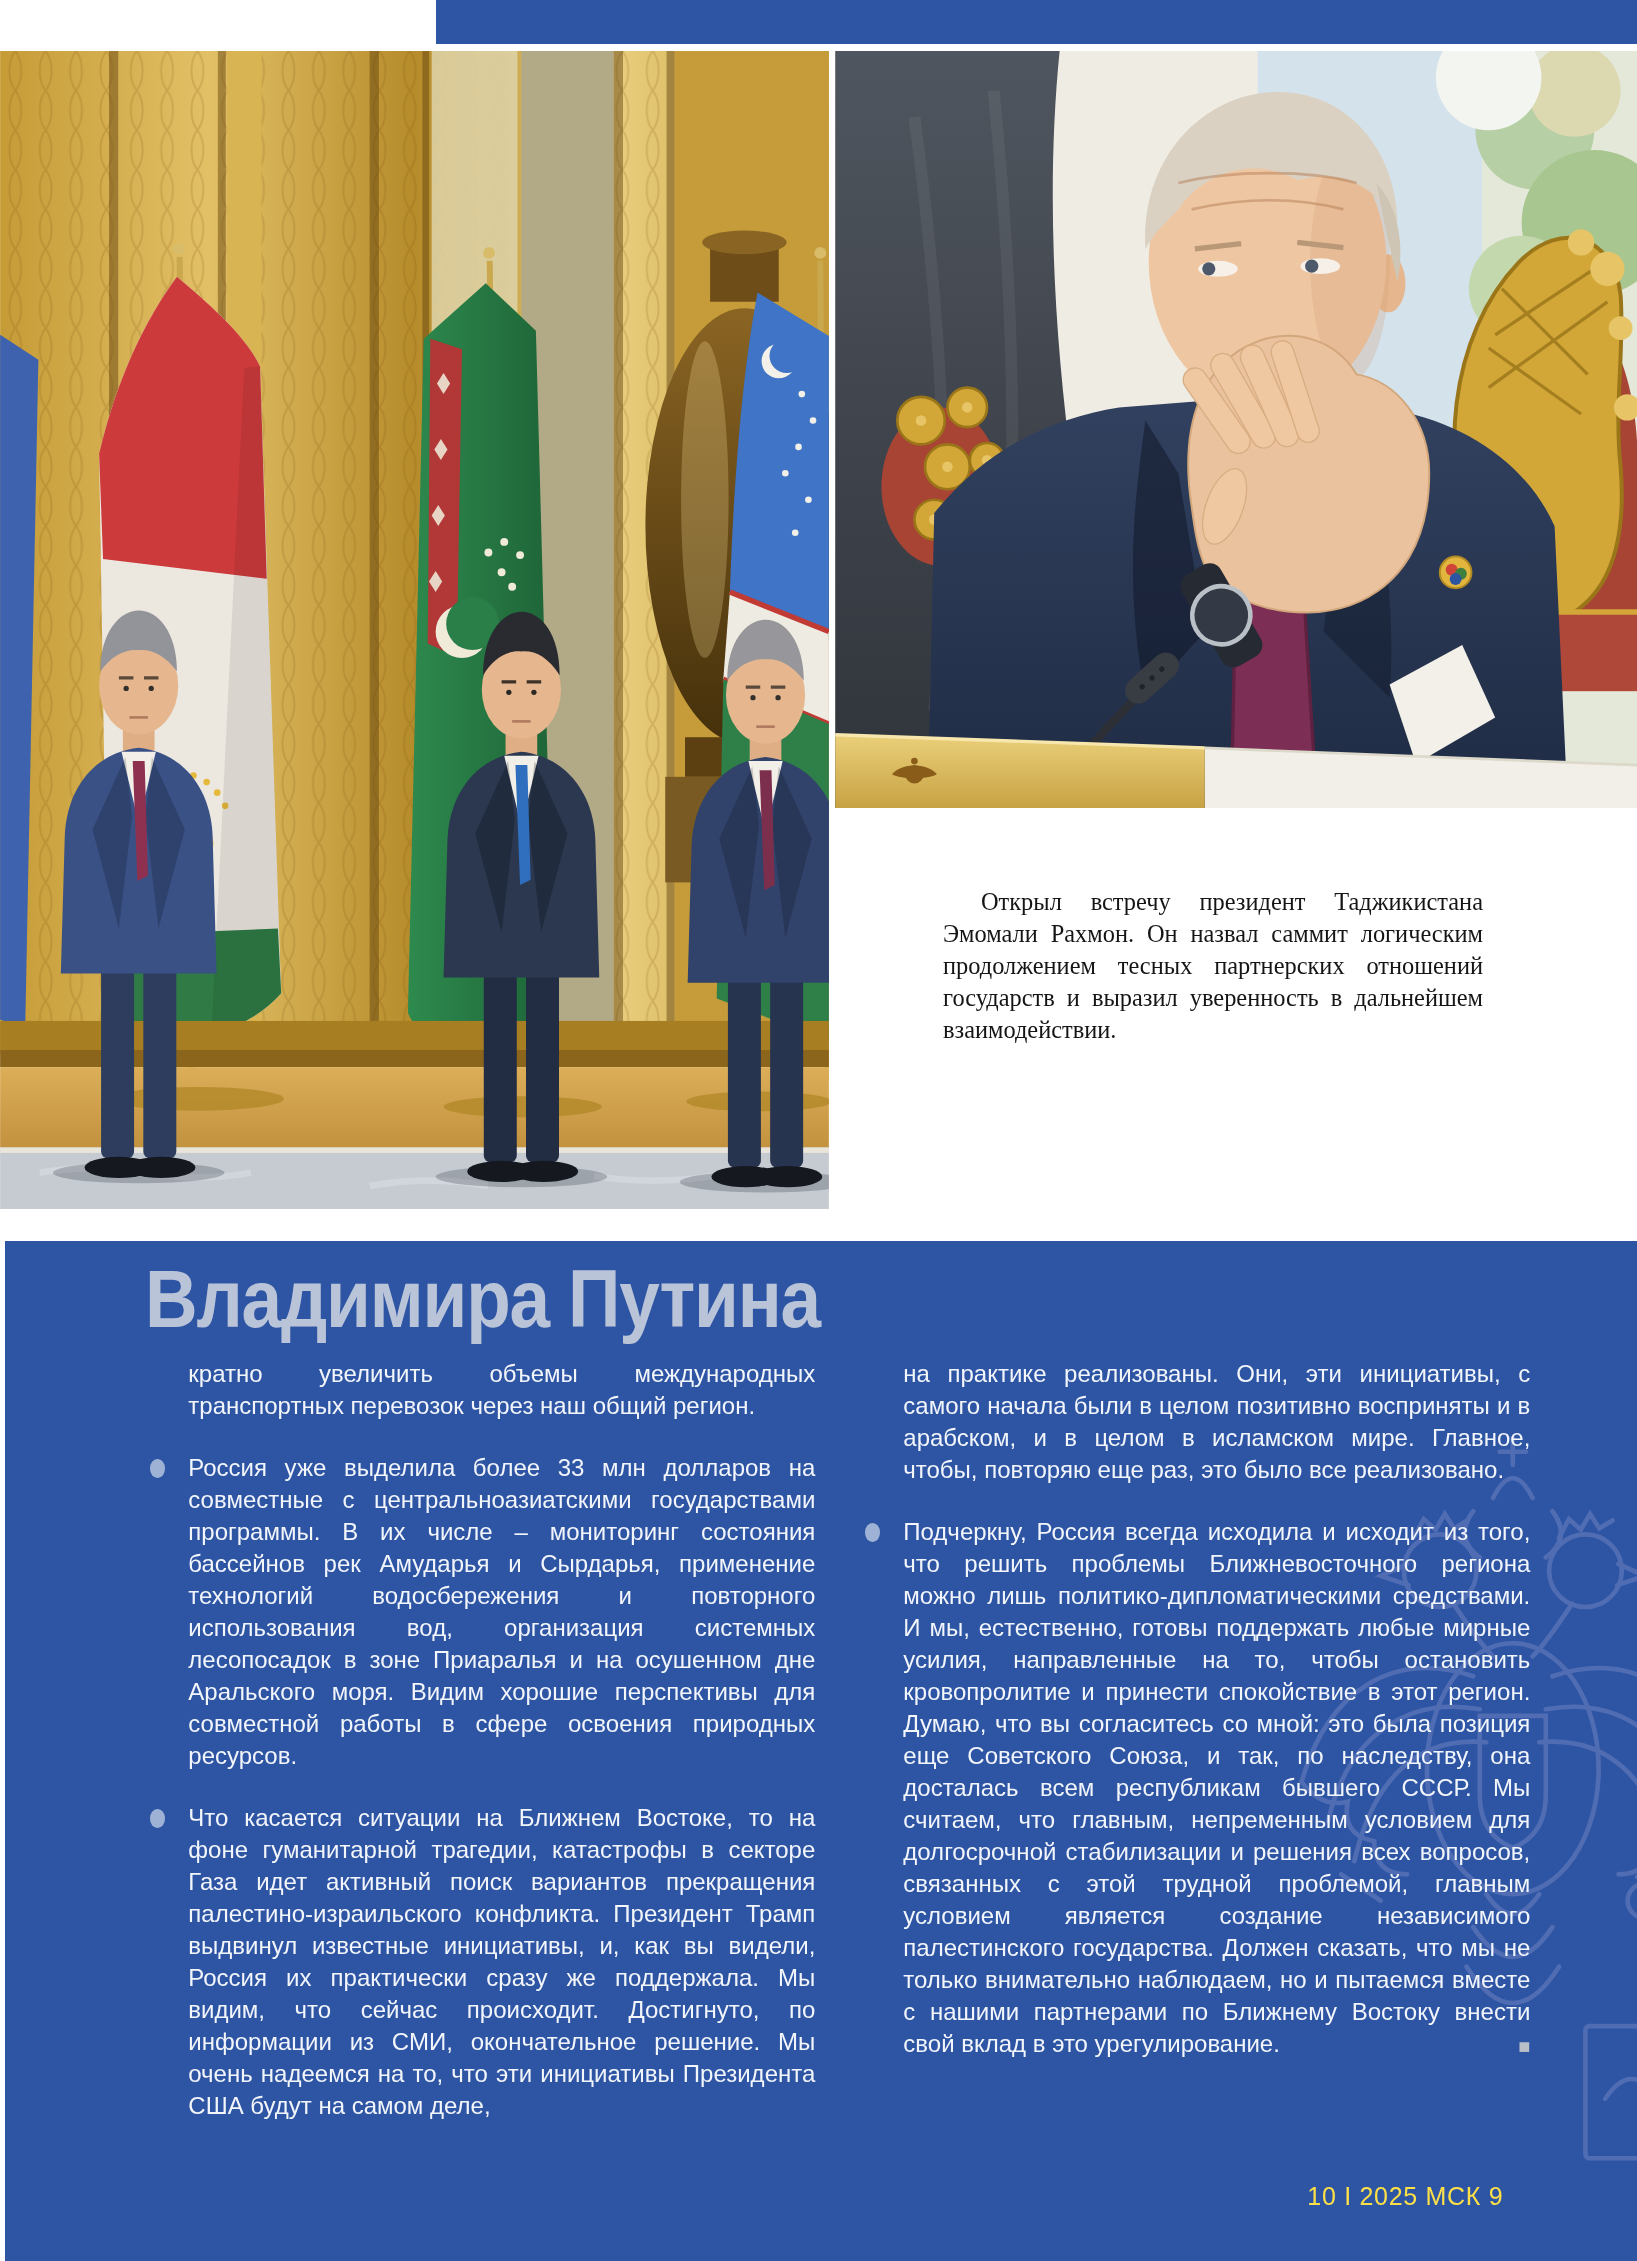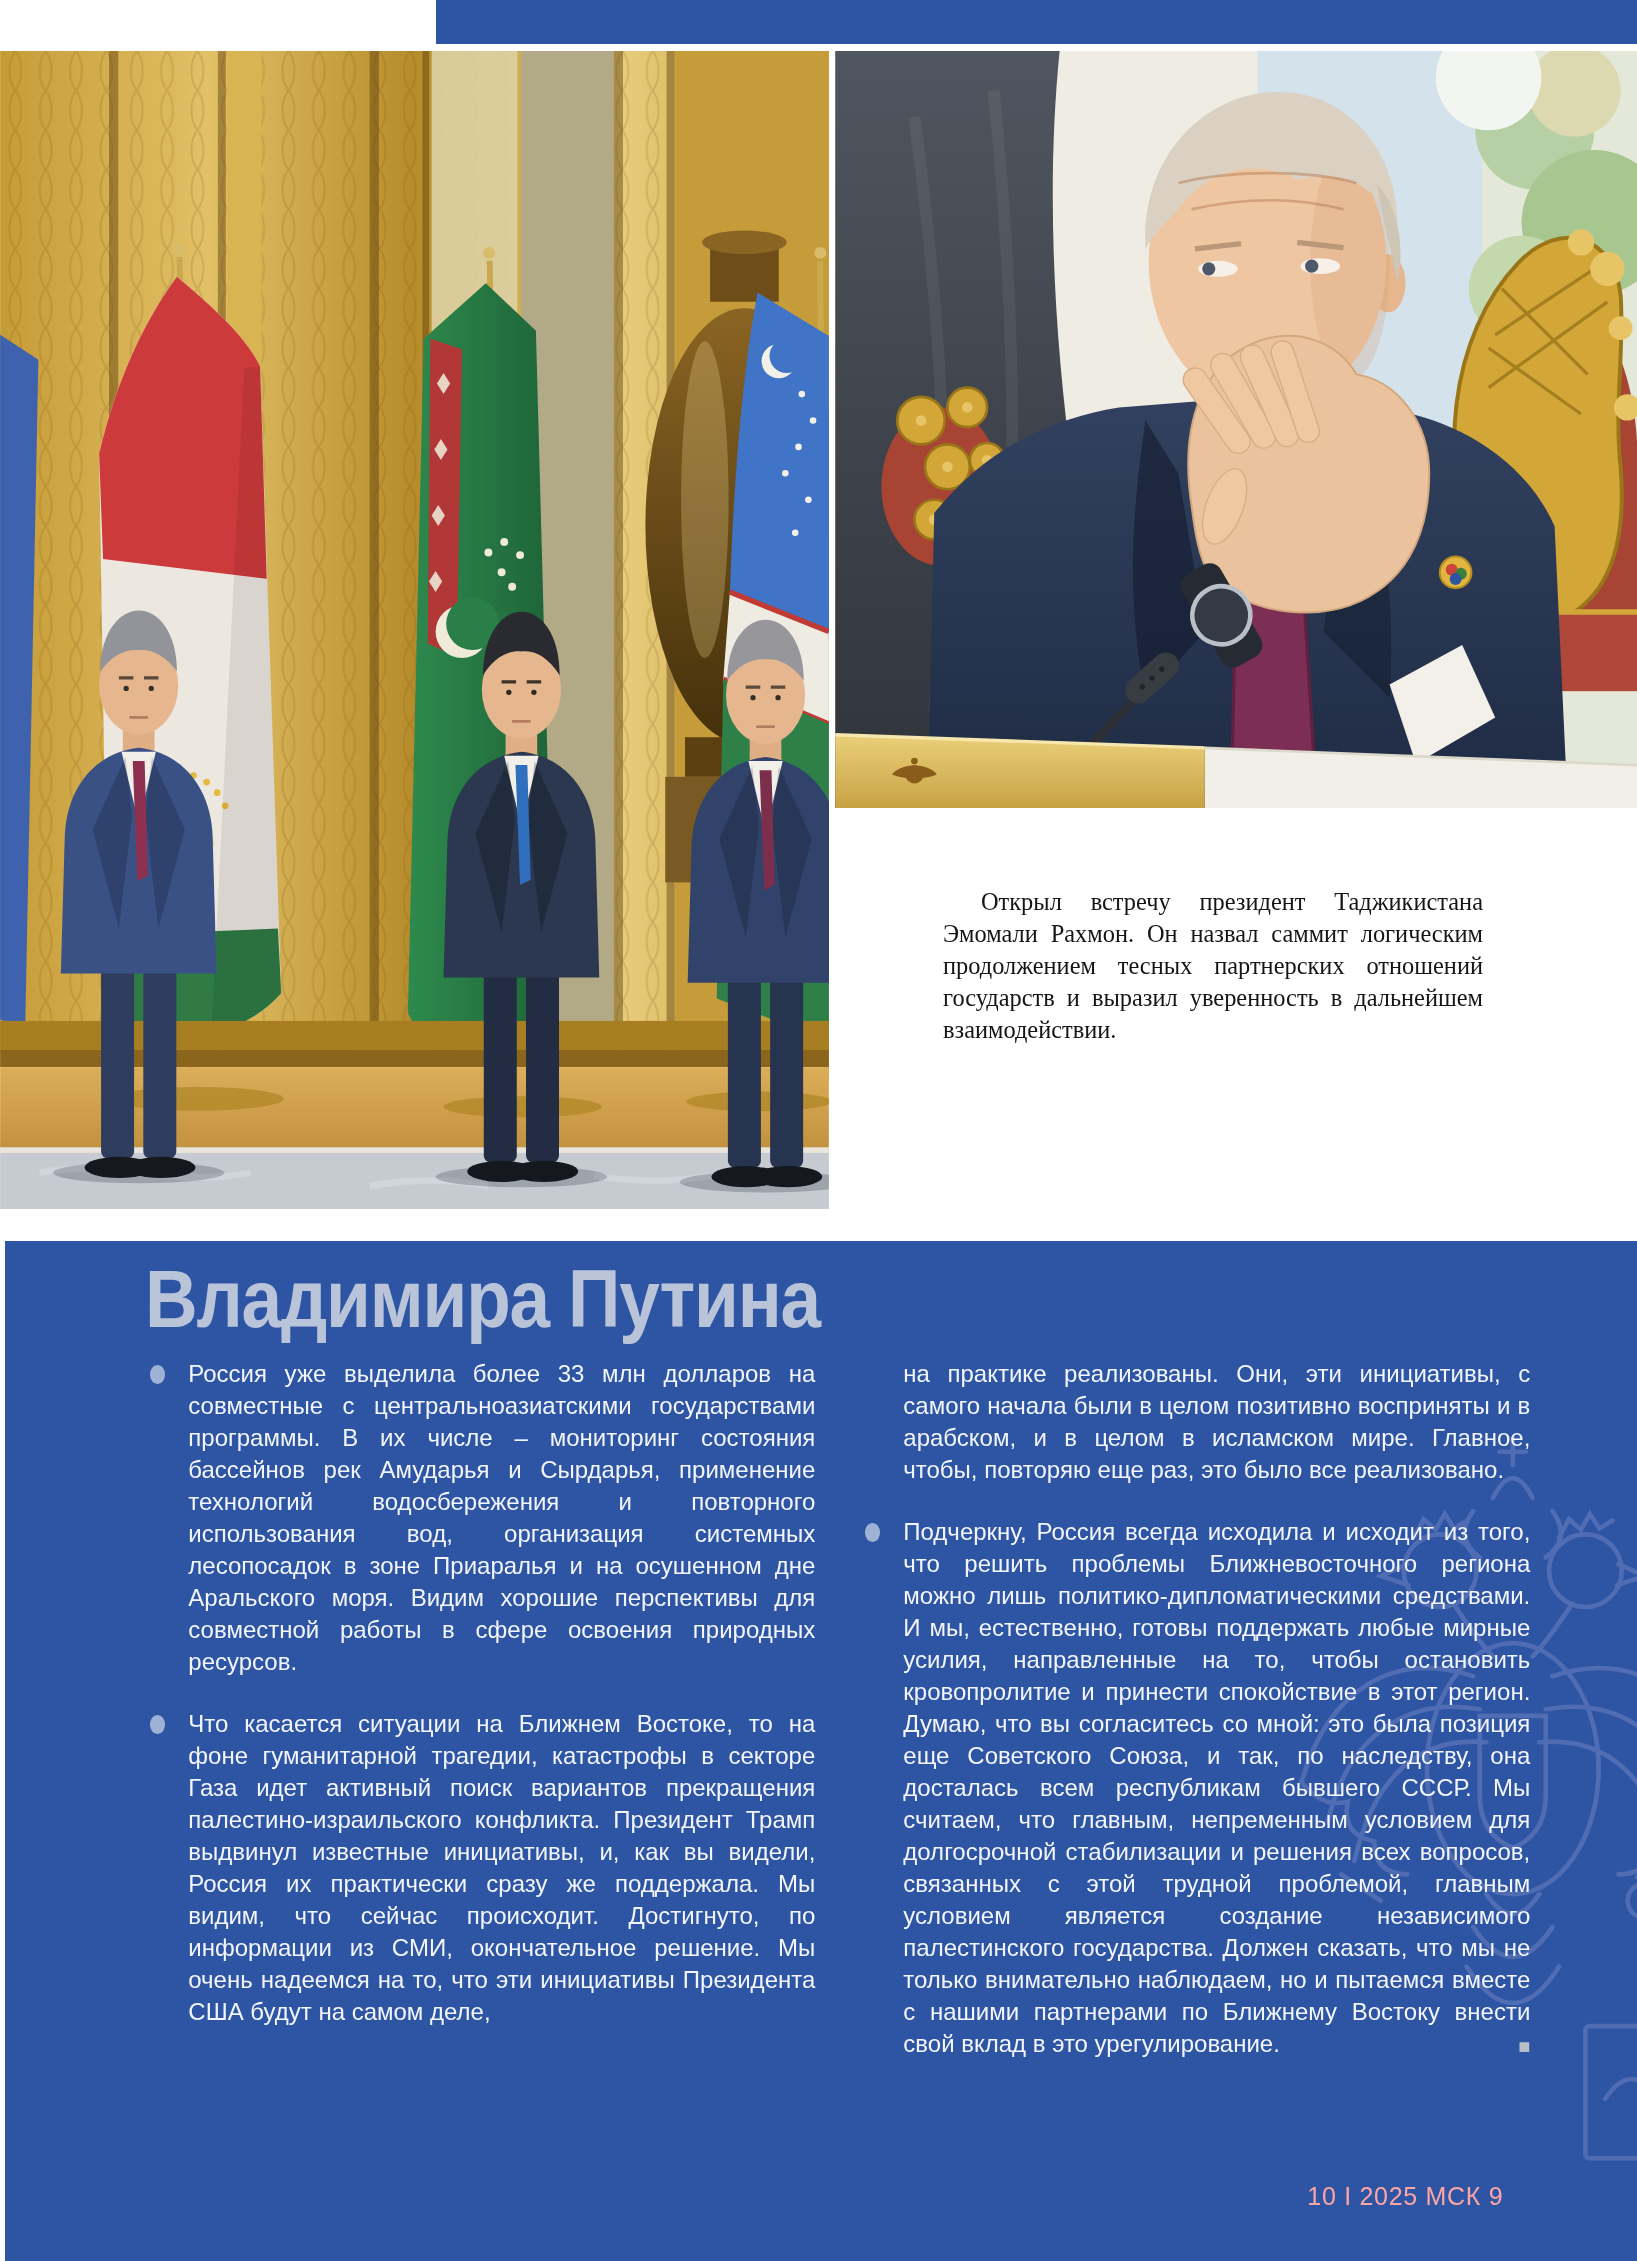--- a/index.html
+++ b/index.html
@@ -25,21 +25,21 @@
             letter-spacing:-1.3px;color:#b9c4d9;transform:scaleX(0.9);transform-origin:left top;}
   .col{position:absolute;top:117px;width:627px;
        font-size:24px;line-height:32px;color:#f2f6fb;text-align:justify;}
   .col-left{left:183px;}
   .col-right{left:898px;}
   .block{position:relative;margin:0 0 30px 0;}
   .block:last-child{margin-bottom:0;margin-top:13px;}
   .bullet{position:absolute;left:-38px;top:7.3px;width:14.5px;height:18.5px;border-radius:50%;
           background:#9db2d4;}
   .endmark{position:absolute;right:0;bottom:4px;color:#b9bfc7;font-size:20px;line-height:20px;}
-  .footer{position:absolute;right:134px;top:941px;color:#fca5a5;font-size:25px;
+  .footer{position:absolute;right:134px;top:941px;color:#fde047;font-size:25px;
           letter-spacing:0.7px;}
 </style>
 </head>
 <body>
 
 <div class="page">
 
   <div class="abs top-bar"></div>
 
   <figure class="abs photo-left">
@@ -398,20 +398,21 @@
         <path d="M560,734 v-20 M548,724 h24"></path>
         <path d="M160,760 l-60,-40"></path>
         <rect x="470" y="950" width="240" height="200" rx="6"></rect>
         <path d="M500,1060 q40,-60 80,0 q40,60 80,0"></path>
       </g>
     </svg>
 
     <h1 class="headline">Владимира Путина</h1>
 
     <div class="col col-left">
+        <div class="block"><span>кратно увеличить объемы международных транспортных перевозок через наш общий регион.</span></div>
         <div class="block"><span class="bullet"></span><span>Россия уже выделила более 33 млн долларов на совместные с центральноазиатскими государствами программы. В их числе – мониторинг состояния бассейнов рек Амударья и Сырдарья, применение технологий водосбережения и повторного использования вод, организация системных лесопосадок в зоне Приаралья и на осушенном дне Аральского моря. Видим хорошие перспективы для совместной работы в сфере освоения природных ресурсов.</span></div>
         <div class="block"><span class="bullet"></span><span>Что касается ситуации на Ближнем Востоке, то на фоне гуманитарной трагедии, катастрофы в секторе Газа идет активный поиск вариантов прекращения палестино-израильского конфликта. Президент Трамп выдвинул известные инициативы, и, как вы видели, Россия их практически сразу же поддержала. Мы видим, что сейчас происходит. Достигнуто, по информации из СМИ, окончательное решение. Мы очень надеемся на то, что эти инициативы Президента США будут на самом деле,</span></div>
       </div>
     <div class="col col-right">
         <div class="block"><span>на практике реализованы. Они, эти инициативы, с самого начала были в целом позитивно восприняты и в арабском, и в целом в исламском мире. Главное, чтобы, повторяю еще раз, это было все реализовано.</span></div>
         <div class="block"><span class="bullet"></span><span>Подчеркну, Россия всегда исходила и исходит из того, что решить проблемы Ближневосточного региона можно лишь политико-дипломатическими средствами. И мы, естественно, готовы поддержать любые мирные усилия, направленные на то, чтобы остановить кровопролитие и принести спокойствие в этот регион. Думаю, что вы согласитесь со мной: это была позиция еще Советского Союза, и так, по наследству, она досталась всем республикам бывшего СССР. Мы считаем, что главным, непременным условием для долгосрочной стабилизации и решения всех вопросов, связанных с этой трудной проблемой, главным условием является создание независимого палестинского государства. Должен сказать, что мы не только внимательно наблюдаем, но и пытаемся вместе с нашими партнерами по Ближнему Востоку внести свой вклад в это урегулирование.</span><span class="endmark">■</span></div>
       </div>
 
     <div class="footer">10 I 2025 МСК 9</div>
   </section>

